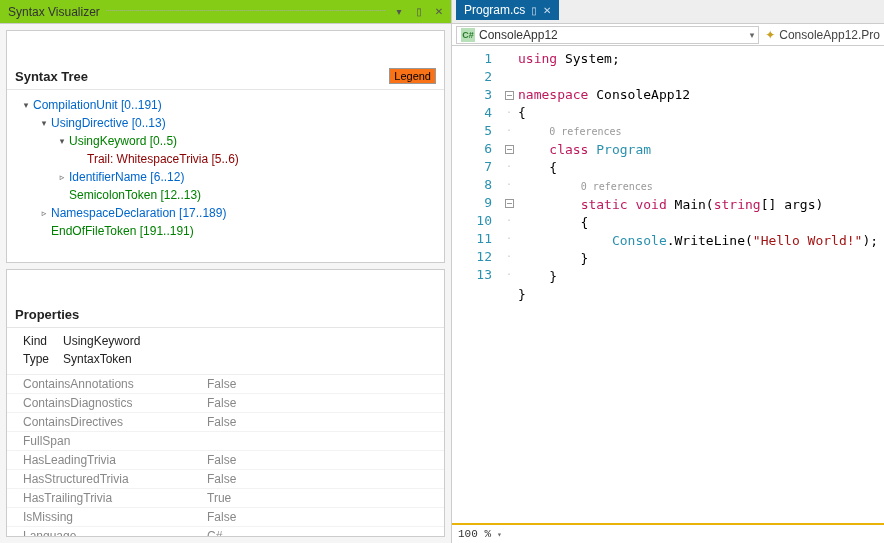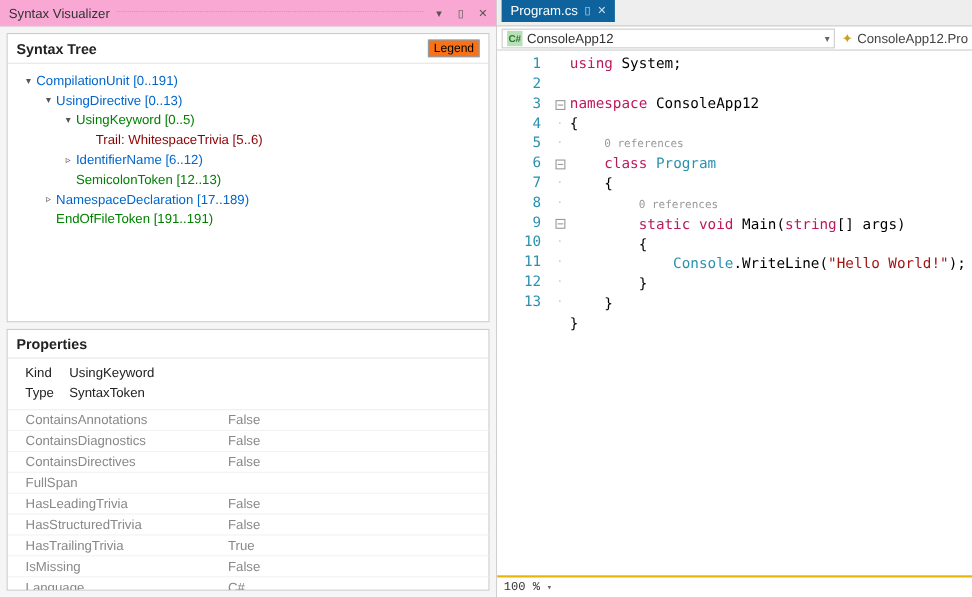--- a/index.html
+++ b/index.html
@@ -17,21 +17,21 @@
     border-right: 1px solid #ccc;
     display: flex;
     flex-direction: column;
     background: #f5f5f5;
   }
   .panel-title-bar {
     height: 24px;
     display: flex;
     align-items: center;
     padding: 0 4px 0 8px;
-    background: #f9a8d4;
+    background: #84cc16;
     border-bottom: 1px solid #ccc;
     font-size: 12px;
     color: #333;
   }
   .panel-title-bar .title { flex: 0 0 auto; }
   .panel-title-bar .dots {
     flex: 1;
     border-bottom: 1px dotted #aaa;
     margin: 0 6px 2px 6px;
     height: 1px;
@@ -52,20 +52,21 @@
     min-height: 0;
   }
   .section-header {
     padding: 5px 8px;
     font-weight: 600;
     font-size: 13px;
     color: #222;
     display: flex;
     align-items: center;
     border-bottom: 1px solid #e5e5e5;
+    margin-top: 32px;
   }
   .legend-btn {
     margin-left: auto;
     border: 1px solid #999;
     background: #f97316;
     padding: 1px 4px;
     font-size: 11px;
   }
   .tree {
     flex: 1;
@@ -86,21 +87,21 @@
   }
   .n-blue { color: #0066cc; }
   .n-green { color: #008000; }
   .n-darkred { color: #8b0000; }
   .properties-section {
     background: #fff;
     margin: 0 6px 6px 6px;
     border: 1px solid #ccc;
     display: flex;
     flex-direction: column;
-    height: 238px;
+    height: 268px;
   }
   .prop-top {
     padding: 4px 8px 6px 16px;
     line-height: 18px;
     color: #222;
   }
   .prop-top-row { display: flex; }
   .prop-top-row .lbl { width: 40px; }
   .prop-grid {
     flex: 1;

